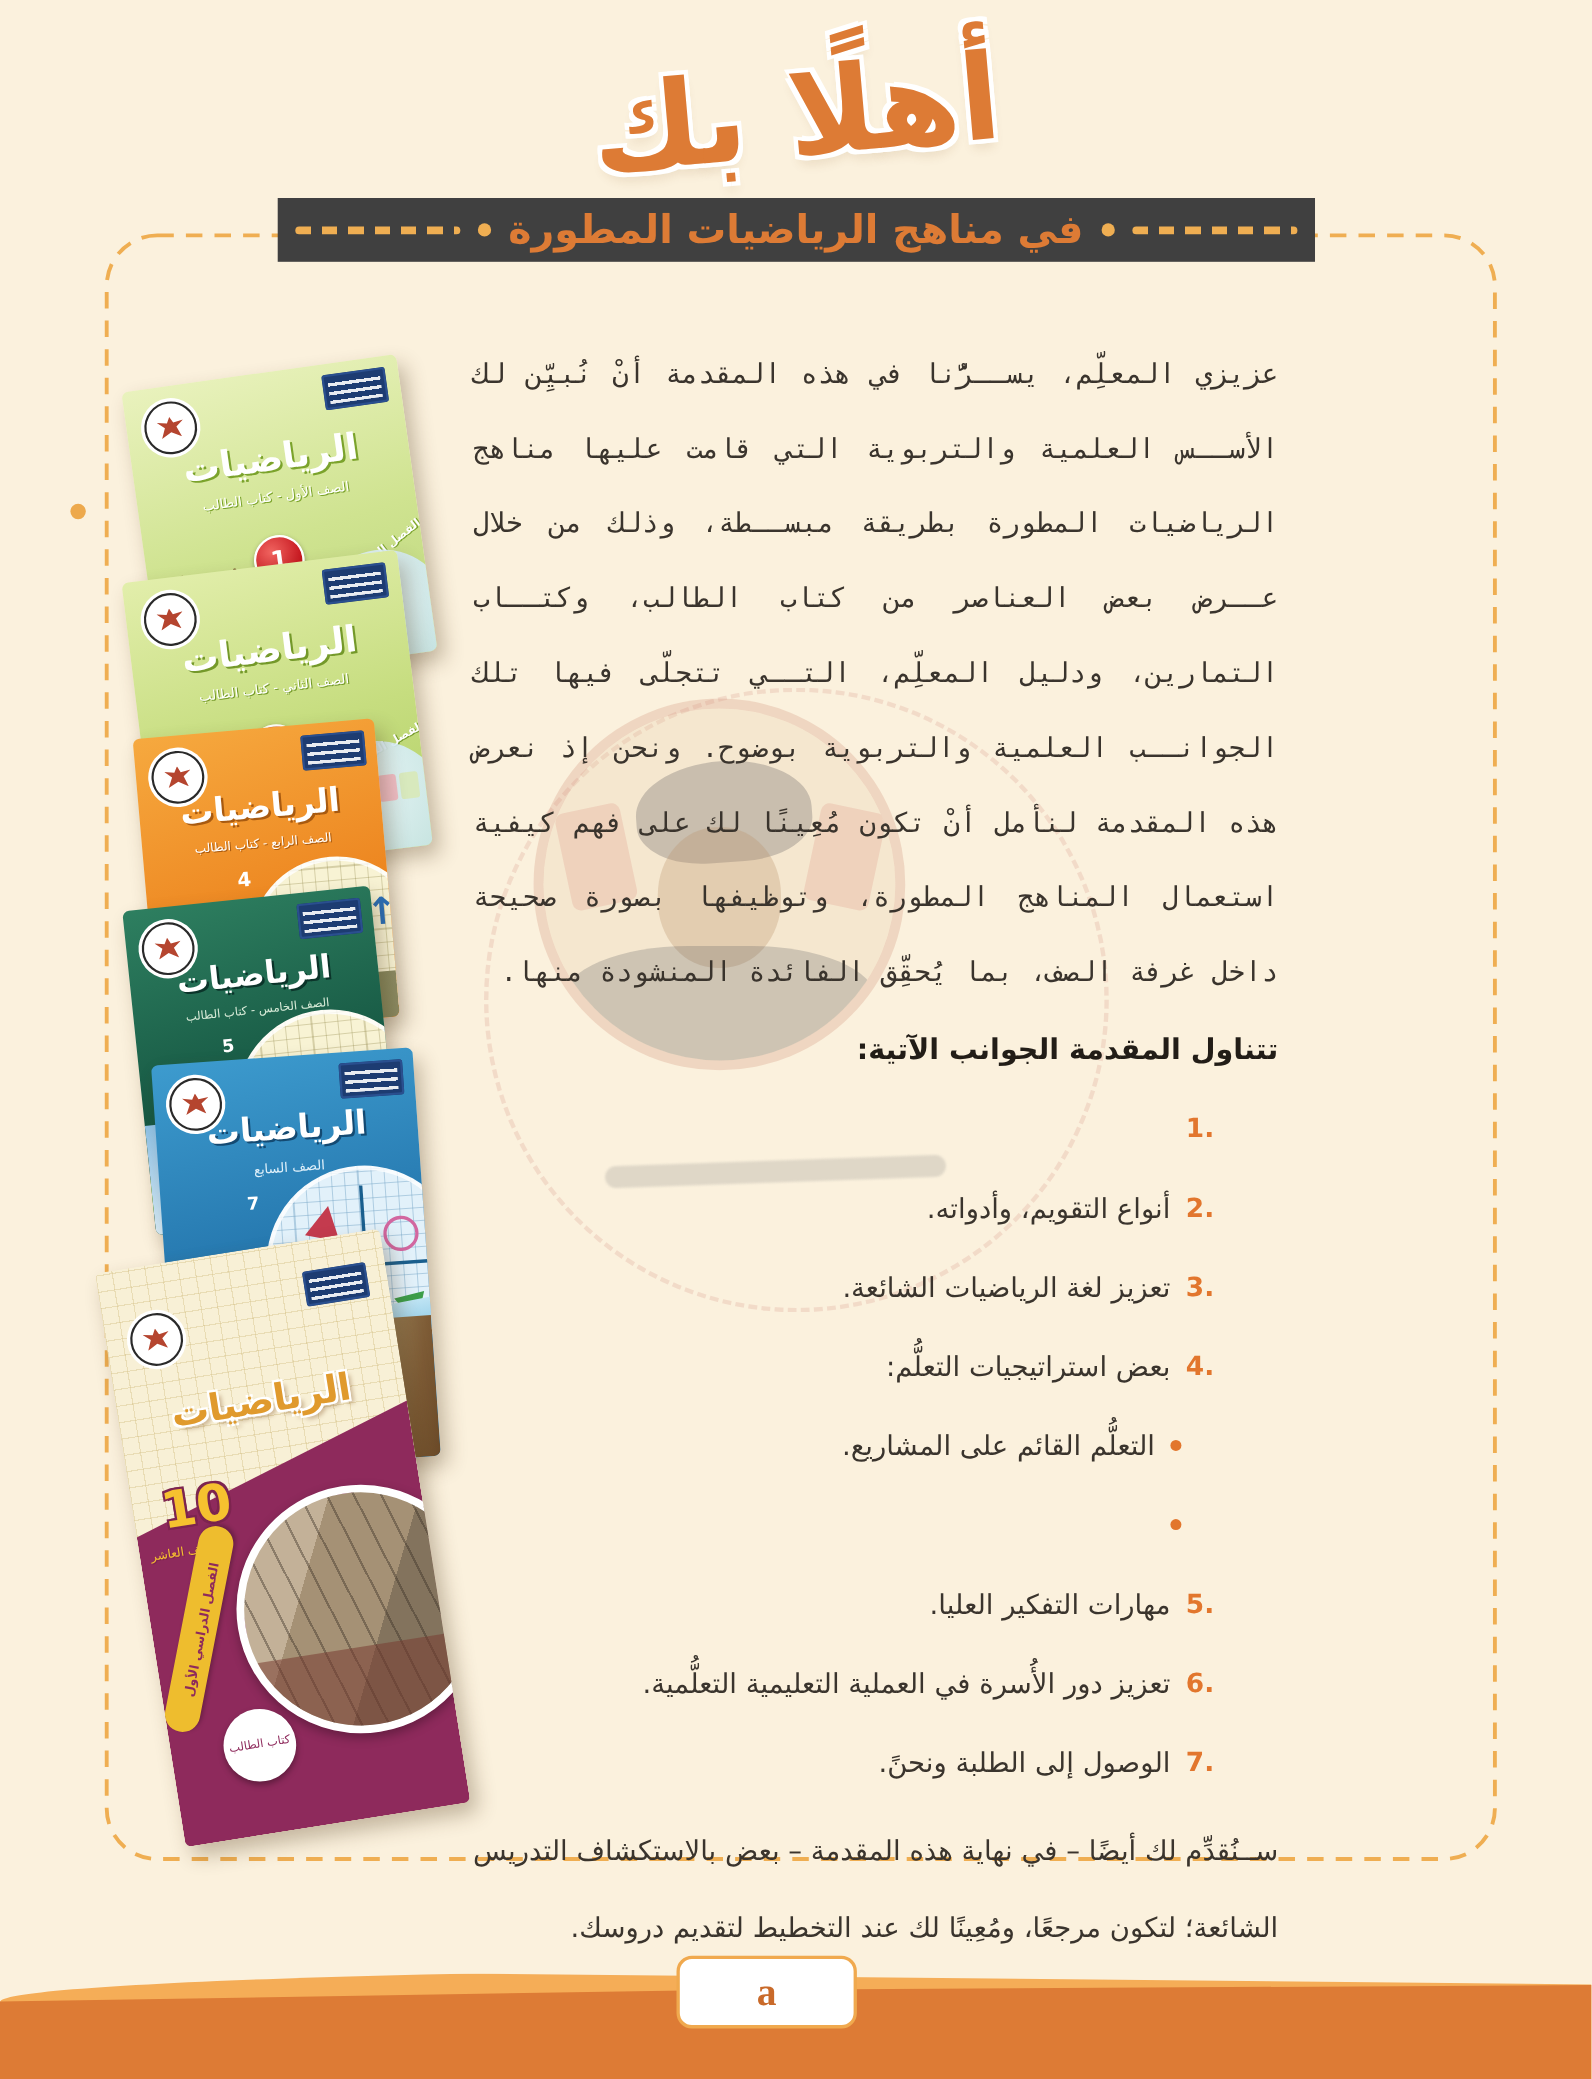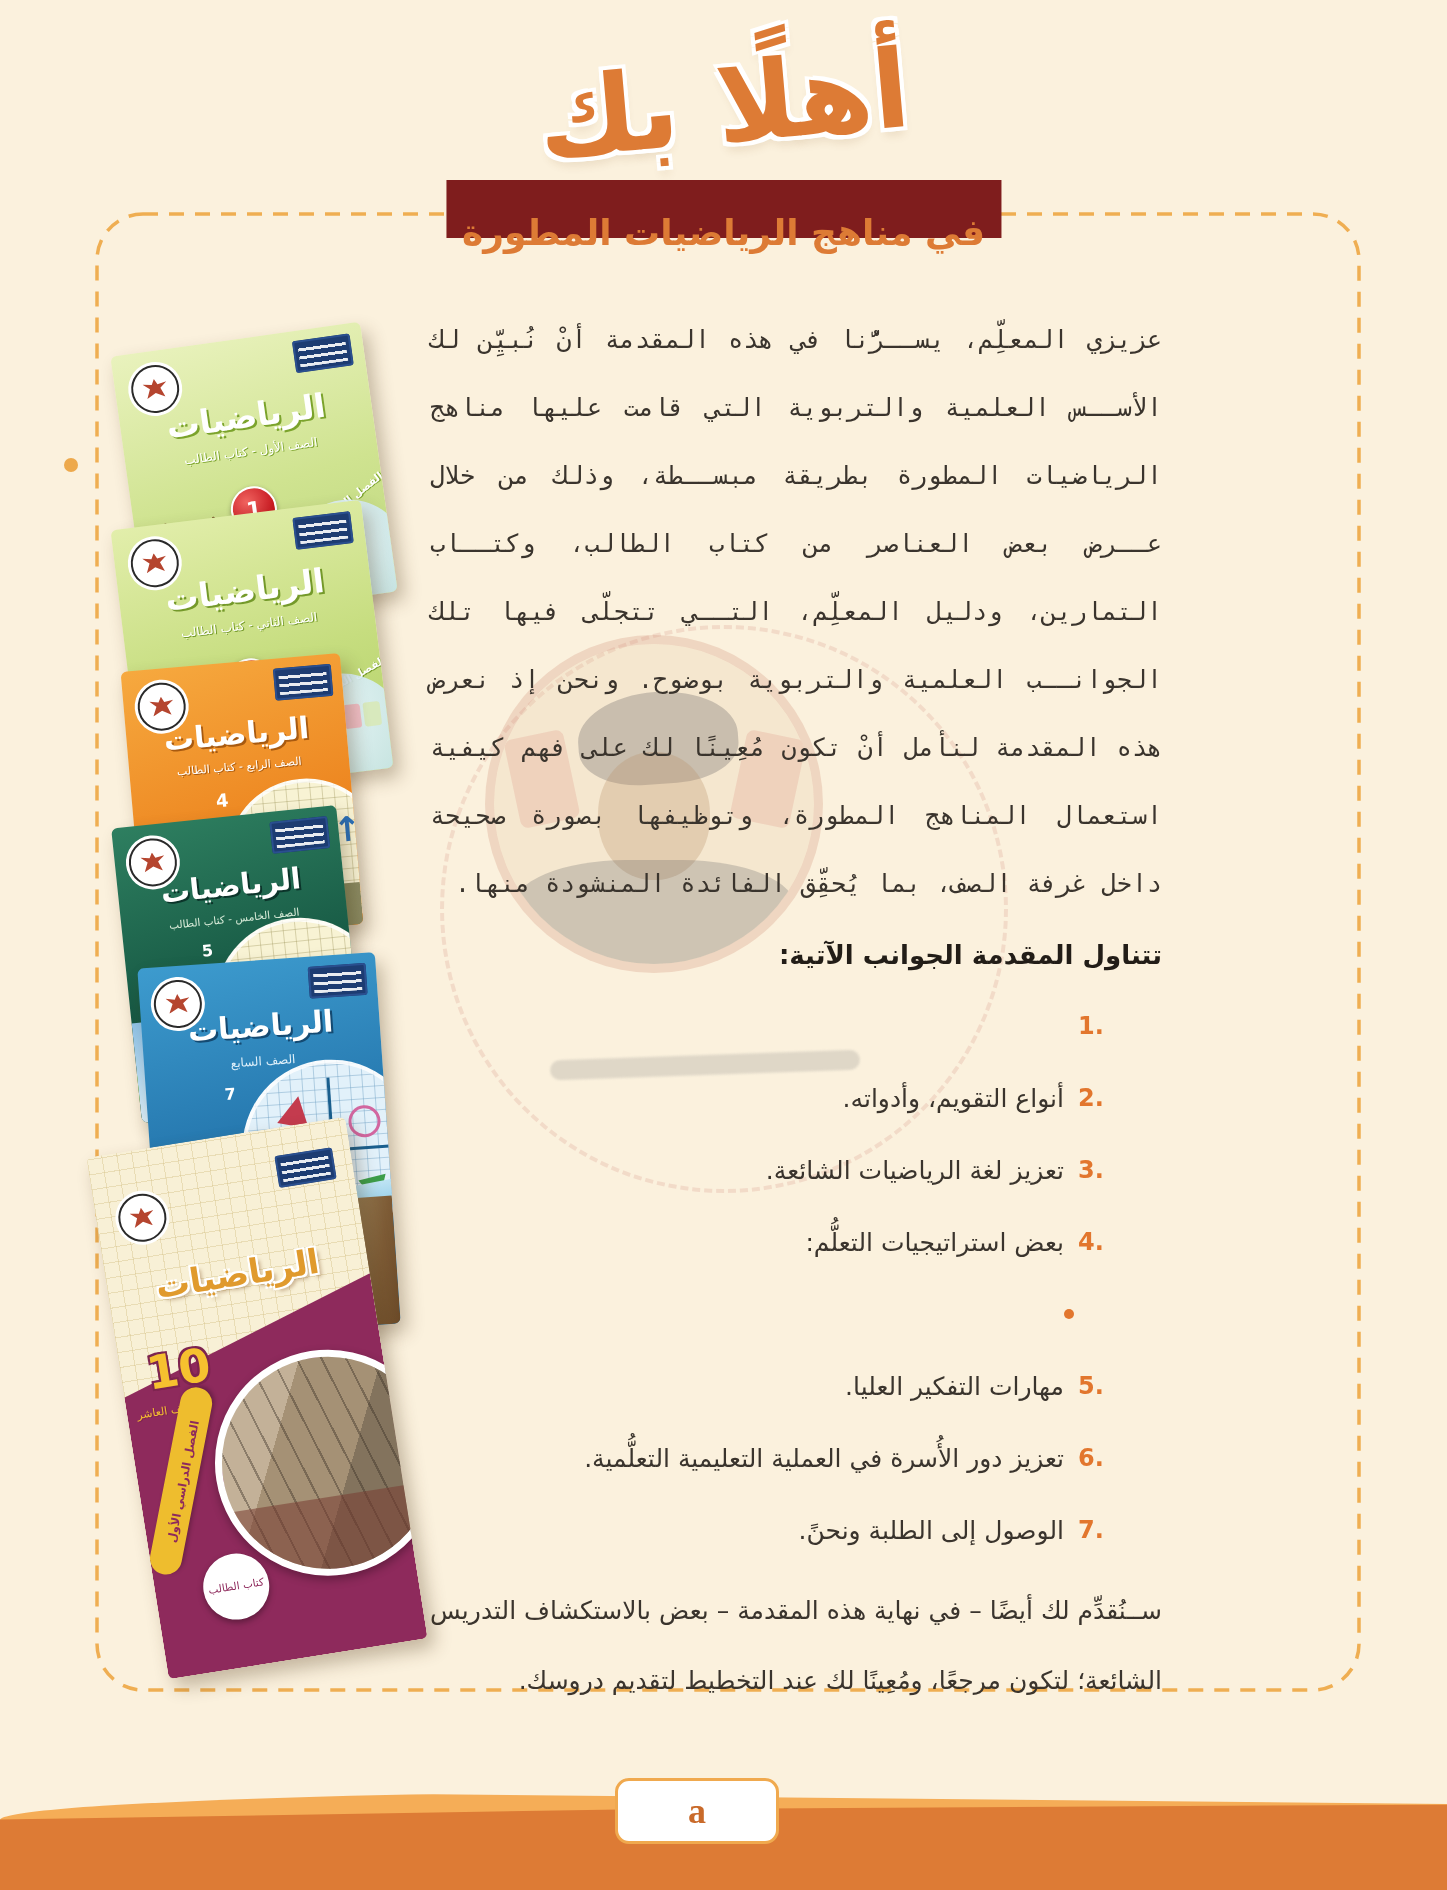--- a/index.html
+++ b/index.html
@@ -15,21 +15,21 @@
   
   .main-title{
     position:absolute;top:42px;left:0;right:0;text-align:center;z-index:2;
     font-size:108px;font-weight:bold;color:#dd7b35;
     transform:rotate(-5deg);
     text-shadow:4px 4px 0 #fff,-4px -4px 0 #fff,4px -4px 0 #fff,-4px 4px 0 #fff,0 8px 10px rgba(120,70,20,.12);
   }
   .subtitle-row{
     position:absolute;top:180px;left:50%;transform:translateX(-50%);
     display:flex;align-items:center;gap:16px;z-index:5;
-    background:#7f1d1d;padding:0 16px;height:58px;flex-direction:column;
+    background:#404040;padding:0 16px;height:58px;
   }
   .subtitle-text{font-size:36px;font-weight:bold;color:#dd7b35;white-space:nowrap;}
   .dash-seg{width:150px;height:7px;border-radius:4px;
     background:repeating-linear-gradient(90deg,#efae52 0 14px,transparent 14px 24px);}
   .sub-dot{width:12px;height:12px;border-radius:50%;background:#efae52;}
   
   .watermark{position:absolute;left:430px;top:615px;width:600px;height:580px;z-index:0;}
   .wm-ring1{position:absolute;left:10px;top:10px;width:560px;height:560px;border-radius:50%;
     border:4px dashed rgba(190,85,80,.14);}
   .wm-ring2{position:absolute;left:55px;top:20px;width:320px;height:320px;border-radius:50%;
@@ -239,20 +239,24 @@
     <span class="num">3.</span>
     <span>تعزيز لغة الرياضيات الشائعة.</span>
   </div>
   <div class="row num-row">
     <span class="num">4.</span>
     <span>بعض استراتيجيات التعلُّم:</span>
   </div>
 
   <div class="row bullet-row">
     <span class="dot"></span>
+    <span>التعلُّم القائم على المشاريع.</span>
+  </div>
+  <div class="row bullet-row">
+    <span class="dot"></span>
   </div>
 
   <div class="row num-row">
     <span class="num">5.</span>
     <span>مهارات التفكير العليا.</span>
   </div>
   <div class="row num-row">
     <span class="num">6.</span>
     <span>تعزيز دور الأُسرة في العملية التعليمية التعلُّمية.</span>
   </div>

